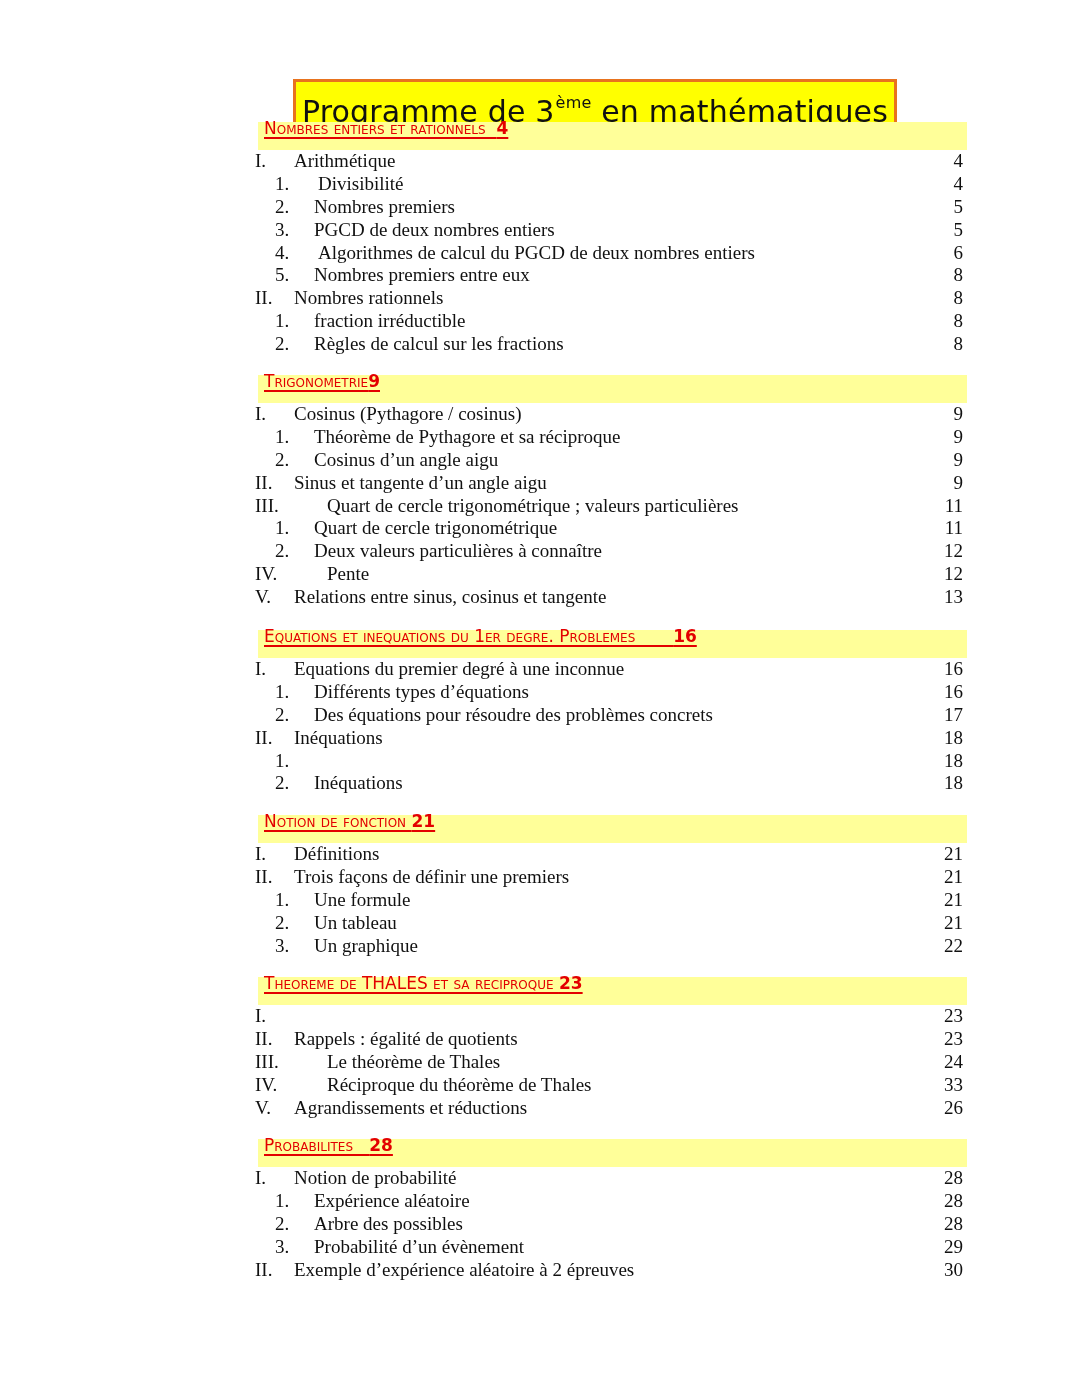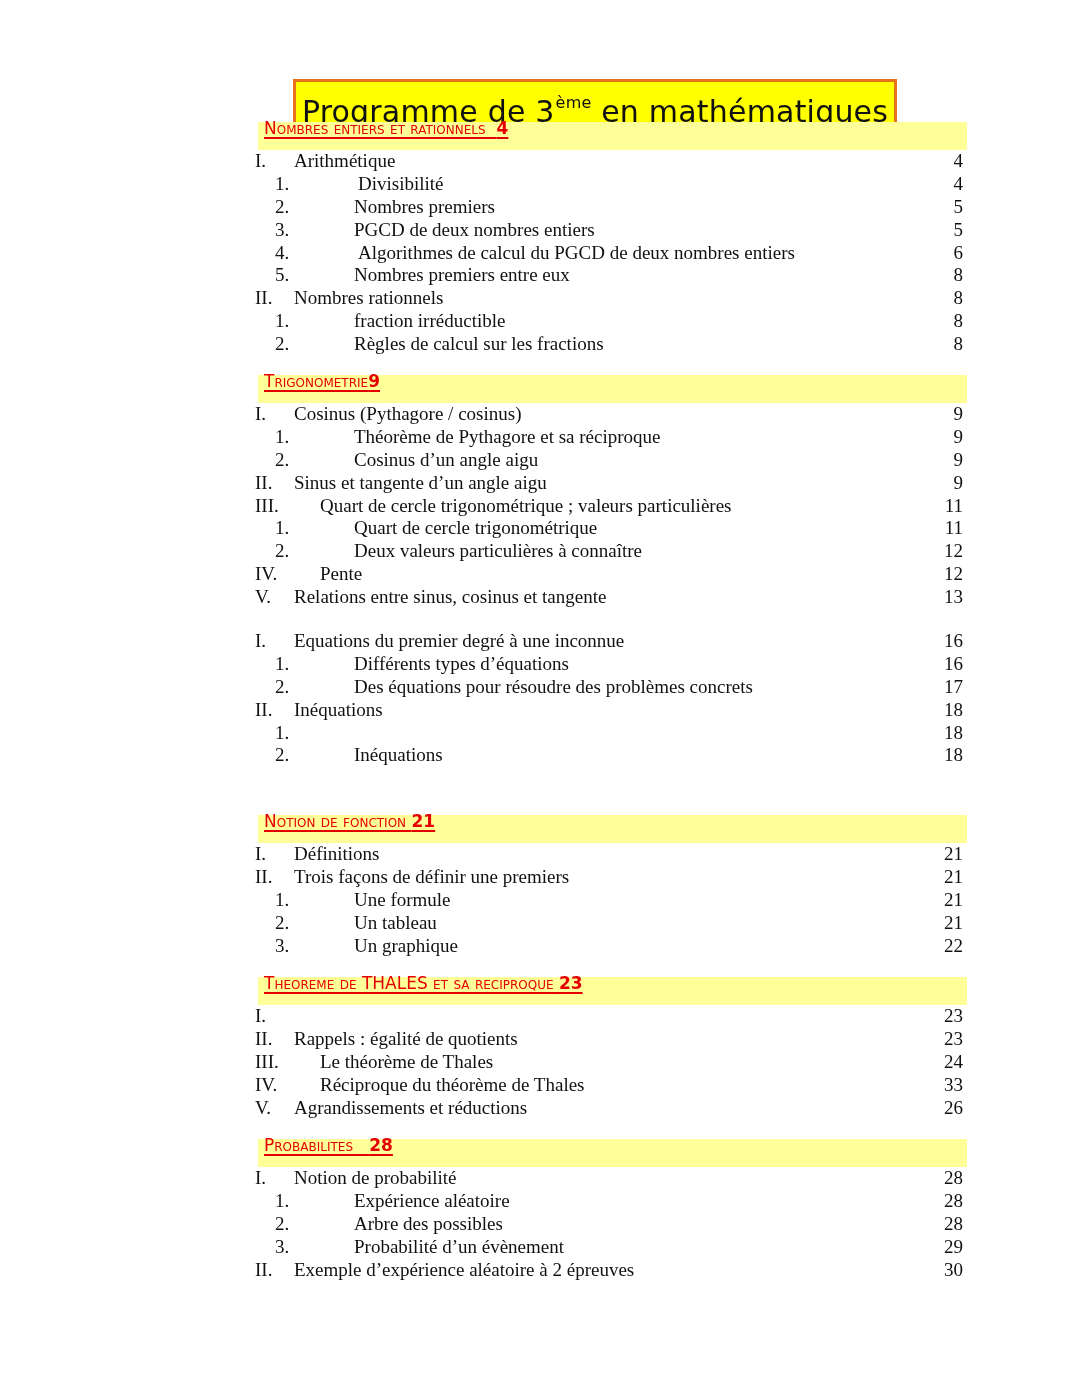--- a/index.html
+++ b/index.html
@@ -26,22 +26,22 @@
     white-space: pre; font-weight: normal; padding-bottom: 11px;
   }
   .band-page { font-weight: bold; }
   .entry {
     height: 22.9px; line-height: 22.9px; font-size: 19px; position: relative;
     white-space: nowrap;
   }
   .entry .num { position: absolute; left: 0; }
   .entry.sub .num { left: 20px; }
   .entry .label { position: absolute; left: 39px; }
-  .entry.sub .label { left: 59px; margin-left: 40px; }
-  .entry.wide .label { left: 65px; }
+  .entry.sub .label { left: 59px; }
+  .entry.wide .label { left: 72px; }
   .entry .page { position: absolute; right: 4px; }
   .entry sup { font-size: 11px; vertical-align: 8px; }
 </style>
 </head>
 <body>
 
 <div class="title-box">
   <span><span>Programme de 3</span><sup>ème</sup><span> en mathématiques</span></span>
 </div>
 
@@ -141,20 +141,23 @@
       <span class="page">12</span>
     </div>
   <div class="entry">
       <span class="num">V.</span>
       <span class="label">Relations entre sinus, cosinus et tangente</span>
       <span class="page">13</span>
     </div>
 </div>
 
 <div class="section" style="top:630px">
+  <div class="band">
+    <span class="band-title"><span>Equations et inequations du 1er degre. Problemes       </span><span class="band-page">16</span></span>
+  </div>
   <div class="entry">
       <span class="num">I.</span>
       <span class="label">Equations du premier degré à une inconnue</span>
       <span class="page">16</span>
     </div>
   <div class="entry sub">
       <span class="num">1.</span>
       <span class="label">Différents types d’équations</span>
       <span class="page">16</span>
     </div>

